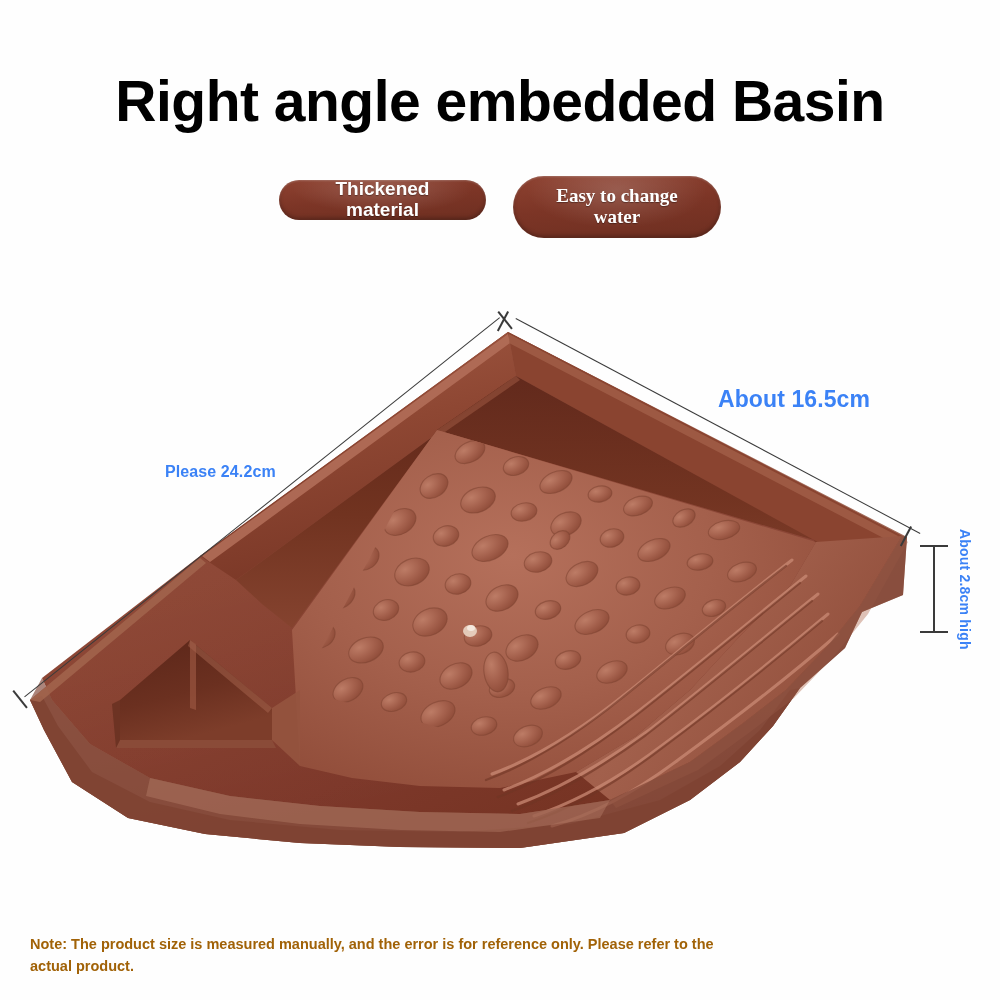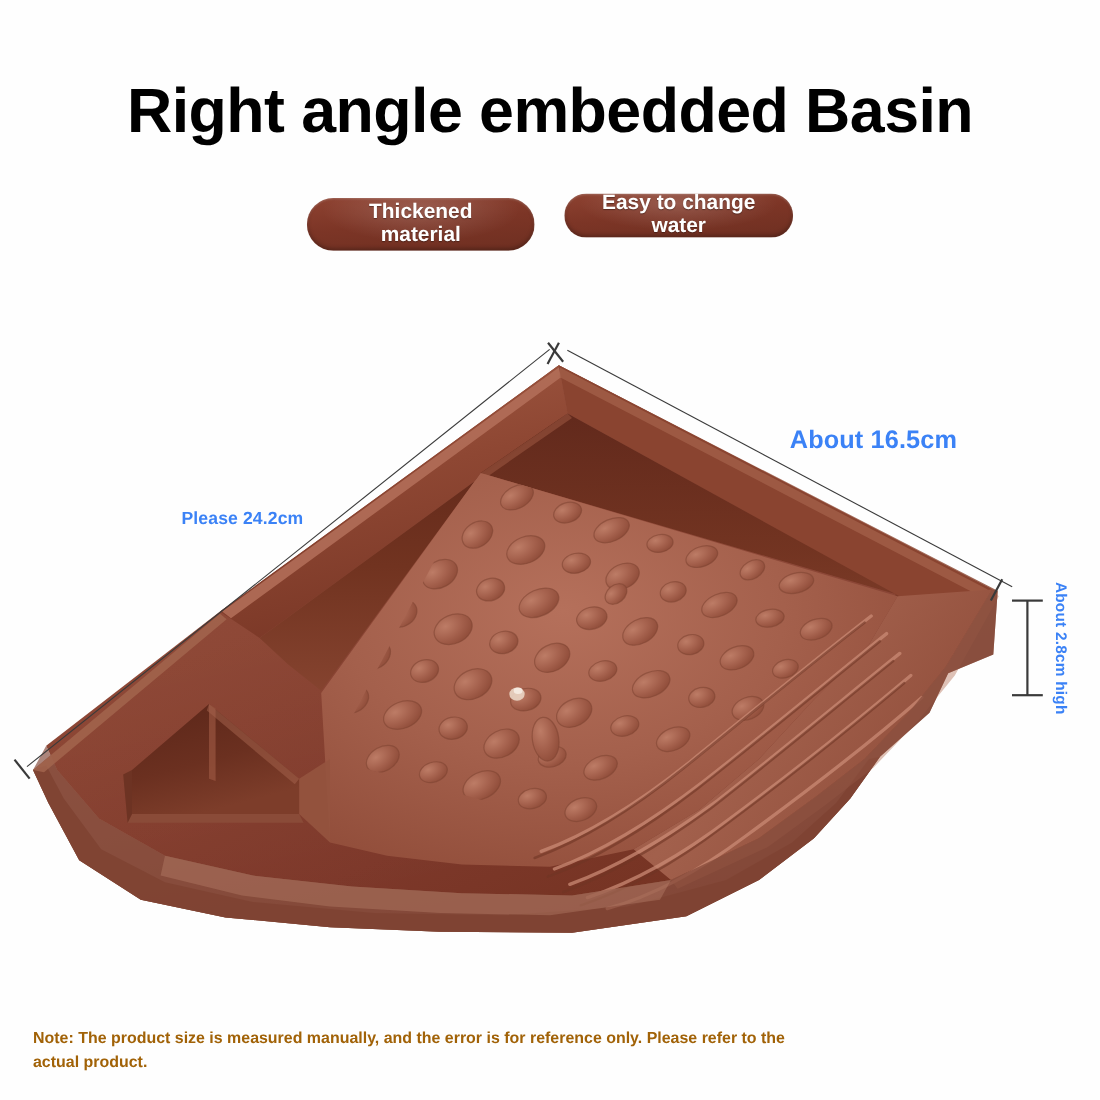--- a/index.html
+++ b/index.html
@@ -62,22 +62,22 @@
     line-height: 1.08;
     border-radius: 999px;
     padding: 0 20px;
     background:
       radial-gradient(ellipse 70% 100% at 50% 22%, rgba(255,255,255,0.17) 0%, rgba(255,255,255,0.0) 62%),
       linear-gradient(175deg, #8e4231 0%, #7c3526 48%, #6e2f21 100%);
     box-shadow: inset 0 1px 2px rgba(255,255,255,0.22),
                 inset 0 -2px 4px rgba(0,0,0,0.28);
     text-shadow: 0 1px 1px rgba(0,0,0,0.35);
   }
-  .badge-1 { width: 167px; height: 48px; margin-top: 4px; }
-  .badge-2 { width: 168px; height: 40px; margin-top: 0px; }
+  .badge-1 { width: 167px; height: 40px; margin-top: 4px; }
+  .badge-2 { width: 168px; height: 62px; margin-top: 0px; font-family: Liberation Serif, serif; }
   .badge-2 .badge-label { display: block; }
 
   
   .product {
     position: absolute;
     left: 0; top: 0;
     width: 1000px; height: 1000px;
     pointer-events: none;
   }
 

